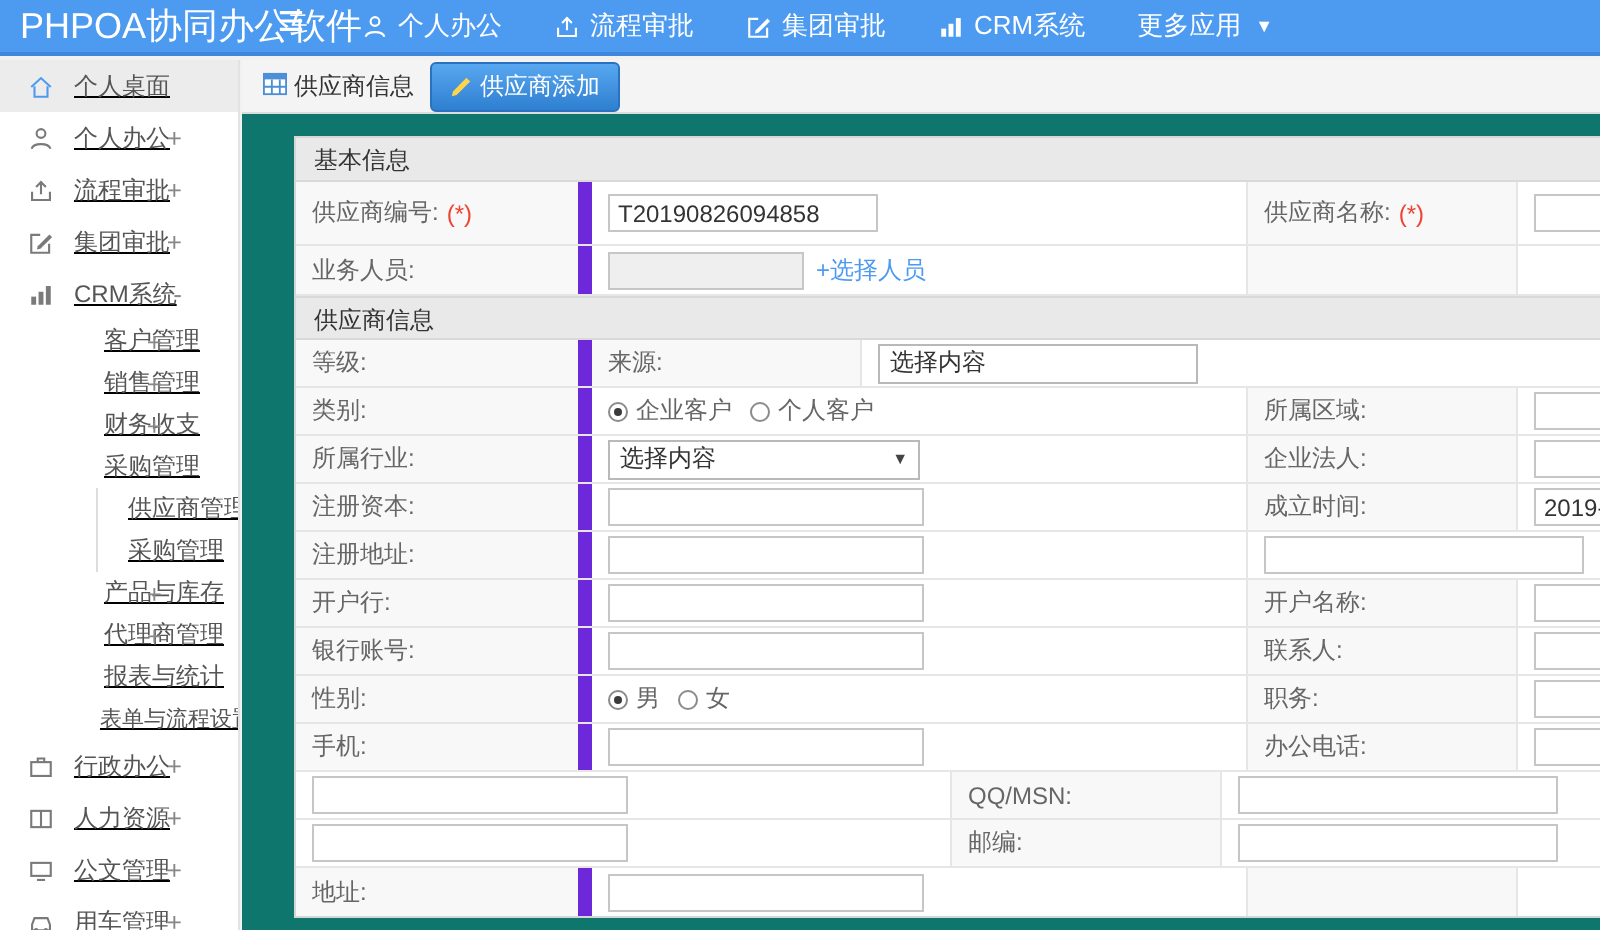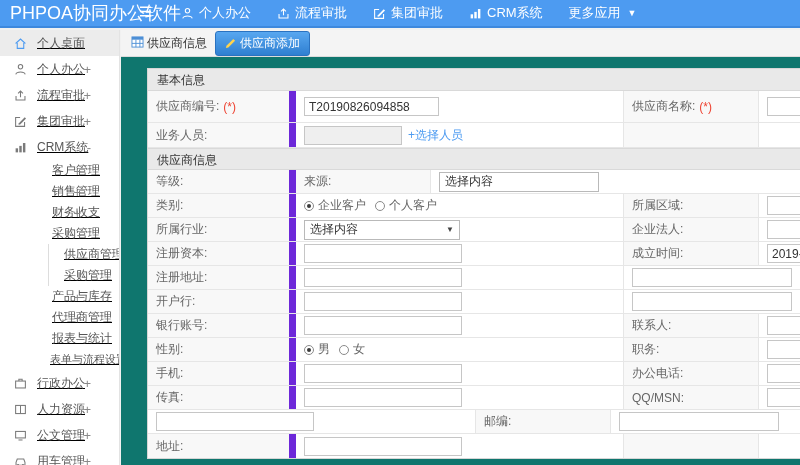--- a/index.html
+++ b/index.html
@@ -366,20 +366,21 @@
       <div class="cell c4">
         <input class="inp w160" value="" style="">
       </div>
     </div>
 
     <div class="frow h24">
       <div class="cell c1">开户行:</div>
       <div class="cell c2">
         <input class="inp w158" value="" style="">
       </div>
+      <div class="cell c3">开户名称:</div>
       <div class="cell c4">
         <input class="inp w160" value="" style="">
       </div>
     </div>
 
     <div class="frow h24">
       <div class="cell c1">银行账号:</div>
       <div class="cell c2">
         <input class="inp w158" value="" style="">
       </div>
@@ -412,21 +413,20 @@
       <div class="cell c2">
         <input class="inp w158" value="" style="">
       </div>
       <div class="cell c3">办公电话:</div>
       <div class="cell c4">
         <input class="inp w160" value="" style="">
       </div>
     </div>
 
     <div class="frow h24">
-      <div class="cell c1">传真:</div>
       <div class="cell c2">
         <input class="inp w158" value="" style="">
       </div>
       <div class="cell c3">QQ/MSN:</div>
       <div class="cell c4">
         <input class="inp w160" value="" style="">
       </div>
     </div>
 
     <div class="frow h24">

